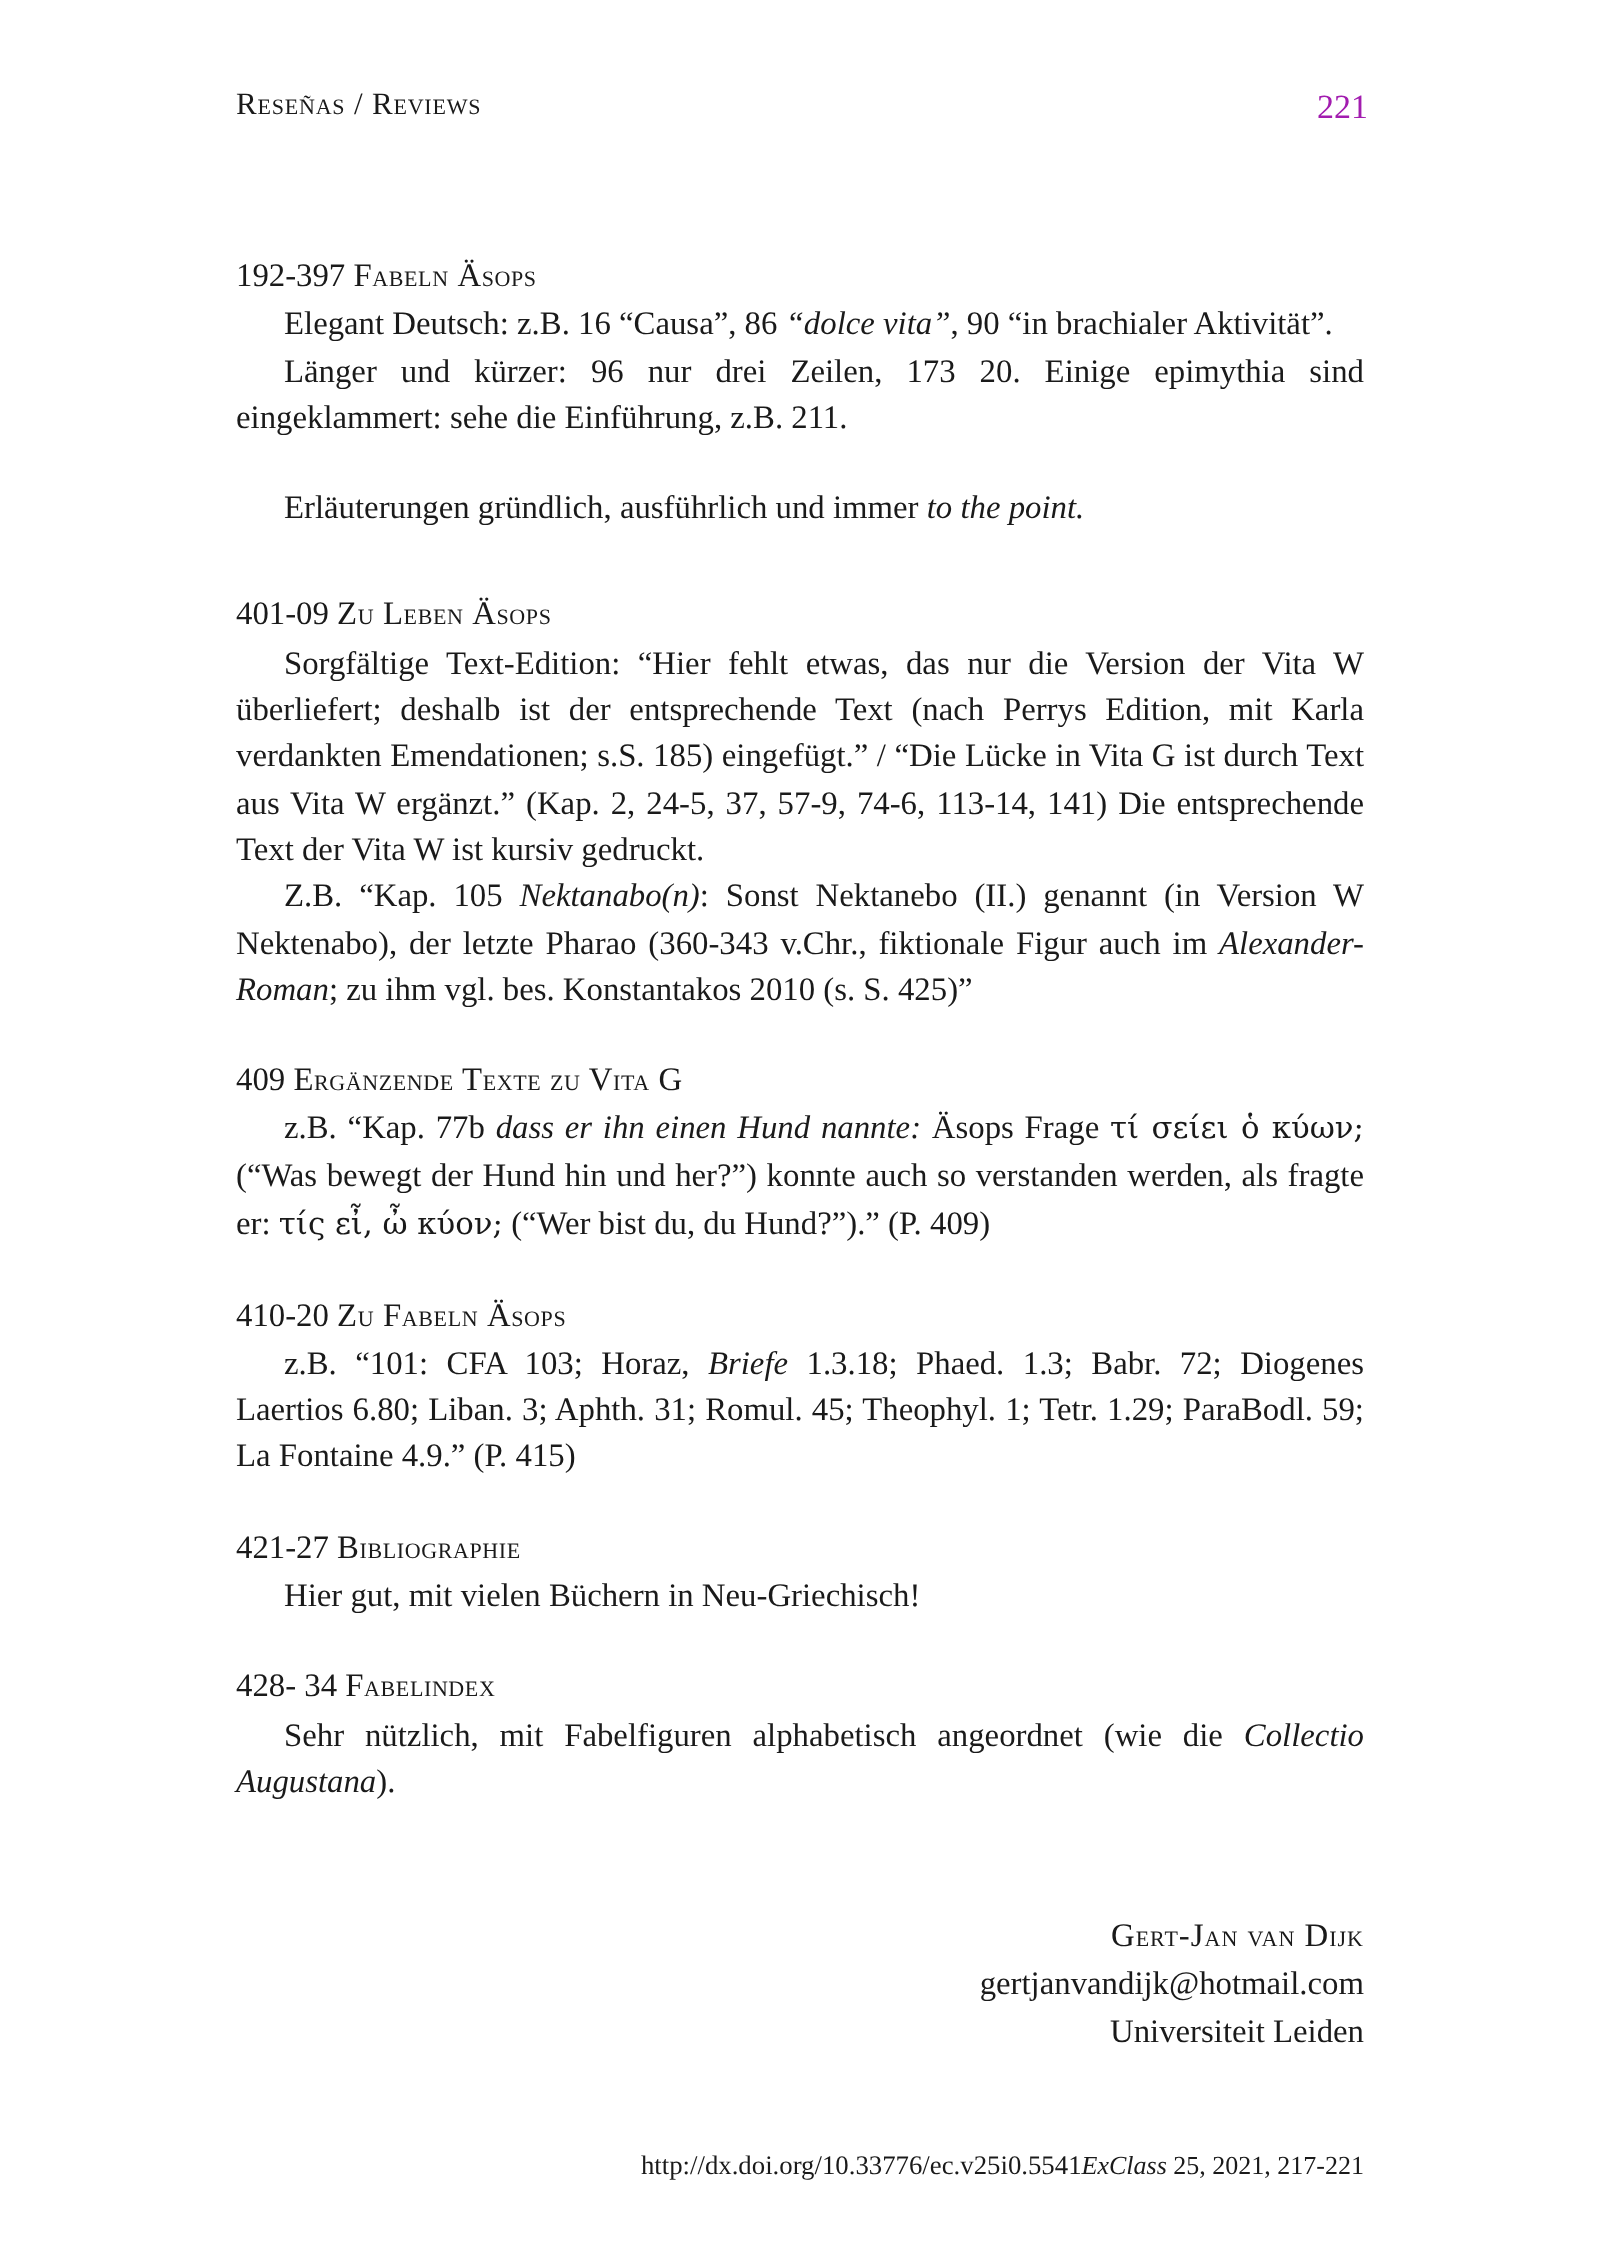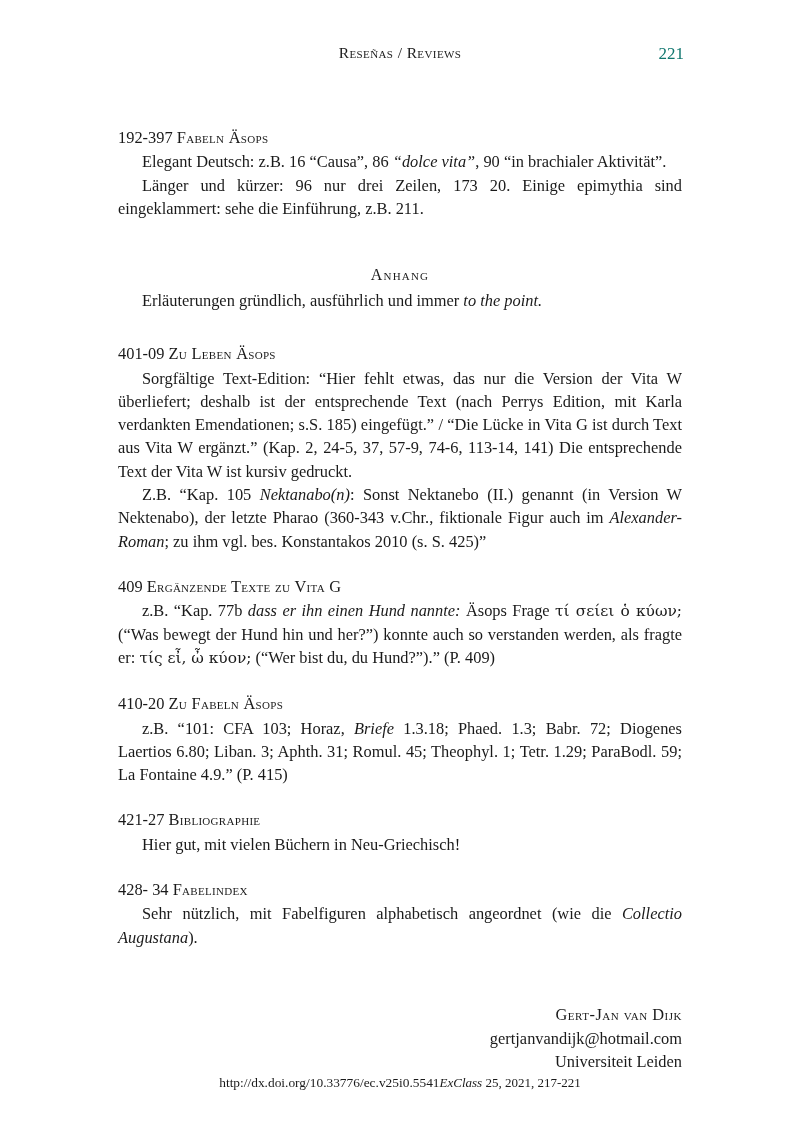--- a/index.html
+++ b/index.html
@@ -20,37 +20,36 @@
     left: 0; top: 0;
     width: 800px;
     height: 1129px;
     box-sizing: border-box;
     padding: 44px 118px 40px 118px;
   }
   
   .runhead {
     display: flex;
     align-items: baseline;
-    justify-content: center;
     position: relative;
     height: 30px;
     margin-bottom: 52px;
   }
   .runhead-title {
     font-variant: small-caps;
     font-size: 15.5px;
     letter-spacing: 0.4px;
     color: #1a1a1a;
   }
   .runhead-folio {
     position: absolute;
     right: -2px;
     top: 0;
     font-size: 17px;
-    color: #0f766e;
+    color: #a21caf;
   }
   
   .content {
     font-size: 16.4px;
     line-height: 1.42;
     text-align: justify;
     hyphens: auto;
   }
   .sec-head {
     margin: 0 0 1px 0;
@@ -93,21 +92,21 @@
     margin-top: 16px;
   }
   
   .footer {
     position: absolute;
     left: 118px;
     right: 118px;
     bottom: 38px;
     display: flex;
     align-items: baseline;
-    justify-content: center;
+    justify-content: flex-end;
     font-size: 13.4px;
   }
   .footer .doi { color: #1a1a1a; }
   .footer .cite { font-size: 13px; }
   .footer .cite .j { font-style: italic; }
 </style>
 </head>
 <body>
 
 <div class="page">
@@ -121,21 +120,20 @@
 
     <div class="block">
       <div class="sec-head">
         <span>192-397 </span><span class="sc">Fabeln Äsops</span>
       </div>
       <p class="para">Elegant Deutsch: z.B. 16 “Causa”, 86 <span class="it">“dolce vita”</span>, 90 “in brachialer Aktivität”.</p>
       <p class="para">Länger und kürzer: 96 nur drei Zeilen, 173 20. Einige epimythia sind eingeklammert: sehe die Einführung, z.B. 211.</p>
     </div>
 
     <div class="anhang-block">
-      <div class="center-head">Anhang</div>
       <p class="para">Erläuterungen gründlich, ausführlich und immer <span class="it">to the point.</span></p>
     </div>
 
     <div class="block">
       <div class="sec-head">
         <span>401-09 </span><span class="sc">Zu Leben Äsops</span>
       </div>
       <p class="para">Sorgfältige Text-Edition: “Hier fehlt etwas, das nur die Version der Vita W überliefert; deshalb ist der entsprechende Text (nach Perrys Edition, mit Karla verdankten Emendationen; s.S. 185) eingefügt.” / “Die Lücke in Vita G ist durch Text aus Vita W ergänzt.” (Kap. 2, 24-5, 37, 57-9, 74-6, 113-14, 141) Die entsprechende Text der Vita W ist kursiv gedruckt.</p>
       <p class="para">Z.B. “Kap. 105 <span class="it">Nektanabo(n)</span>: Sonst Nektanebo (II.) genannt (in Version W Nektenabo), der letzte Pharao (360-343 v.Chr., fiktionale Figur auch im <span class="it">Alexander-Roman</span>; zu ihm vgl. bes. Konstantakos 2010 (s. S. 425)”</p>
     </div>

